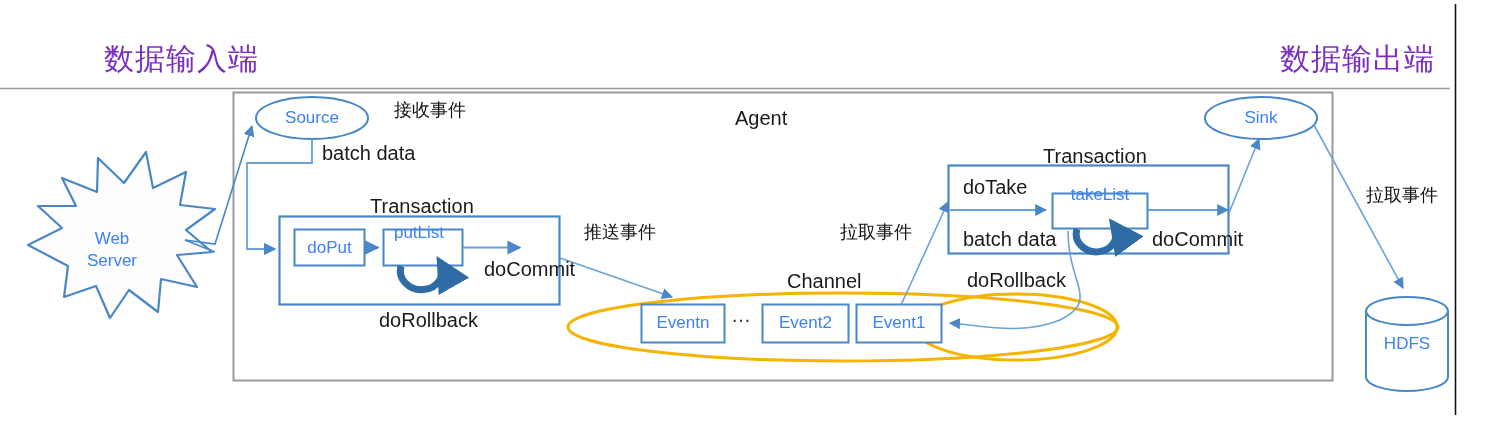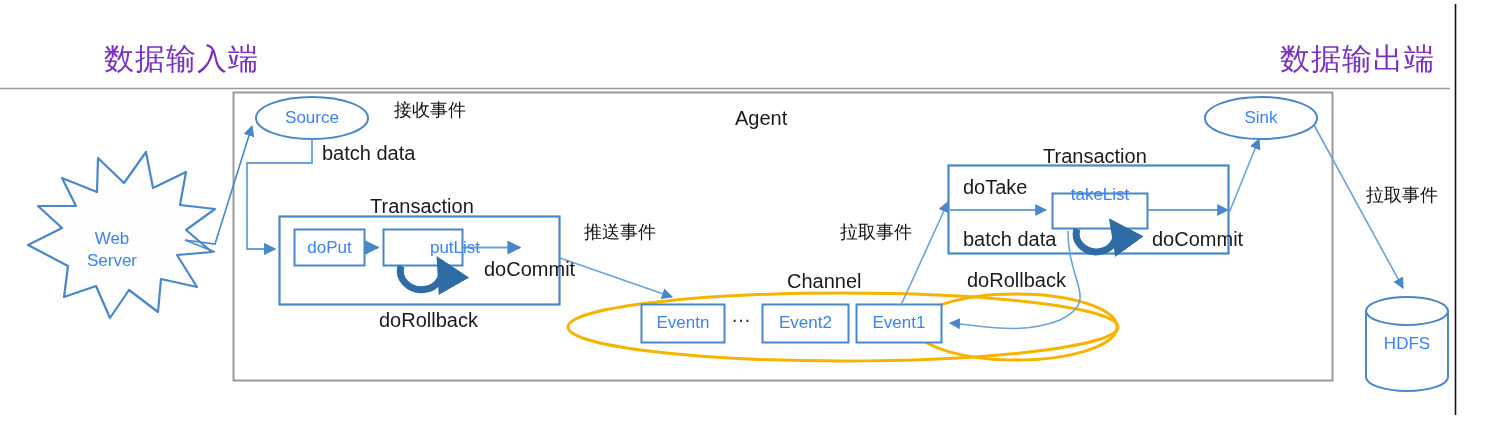--- a/index.html
+++ b/index.html
@@ -126,21 +126,21 @@
   <div class="node-text" style="left:1366px;top:333px;width:82px;height:22px;">HDFS</div>
 
   <div class="lbl txt-cn" style="left:394px;top:101px;">接收事件</div>
   <div class="lbl txt" style="left:322px;top:143px;">batch data</div>
   <div class="lbl txt-cn" style="left:584px;top:223px;">推送事件</div>
   <div class="lbl txt-cn" style="left:840px;top:223px;">拉取事件</div>
   <div class="lbl txt-cn" style="left:1366px;top:186px;">拉取事件</div>
 
   <div class="lbl txt" style="left:370px;top:196px;">Transaction</div>
   <div class="node-text" style="left:294px;top:237px;width:71px;height:22px;">doPut</div>
-  <div class="node-text" style="left:383px;top:237px;width:72px;height:22px;padding-left:36px;">putList</div>
+  <div class="node-text" style="left:383px;top:222px;width:72px;height:22px;">putList</div>
   <div class="lbl txt" style="left:484px;top:259px;">doCommit</div>
   <div class="lbl txt" style="left:379px;top:310px;">doRollback</div>
 
   <div class="lbl txt" style="left:787px;top:271px;">Channel</div>
   <div class="node-text" style="left:641px;top:312px;width:84px;height:22px;">Eventn</div>
   <div class="lbl txt" style="left:731px;top:305px;color:#333;">…</div>
   <div class="node-text" style="left:762px;top:312px;width:87px;height:22px;">Event2</div>
   <div class="node-text" style="left:856px;top:312px;width:86px;height:22px;">Event1</div>
 
   <div class="lbl txt" style="left:1043px;top:146px;">Transaction</div>

